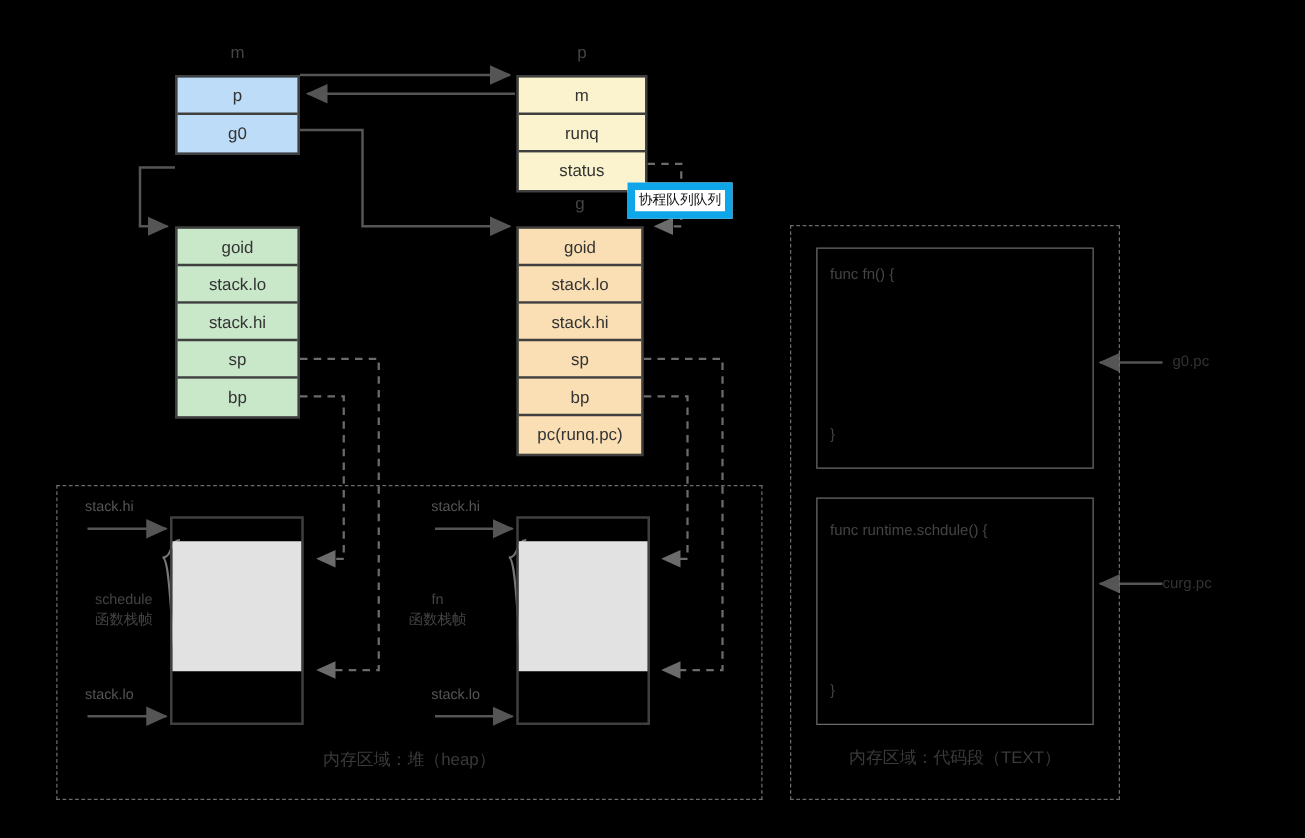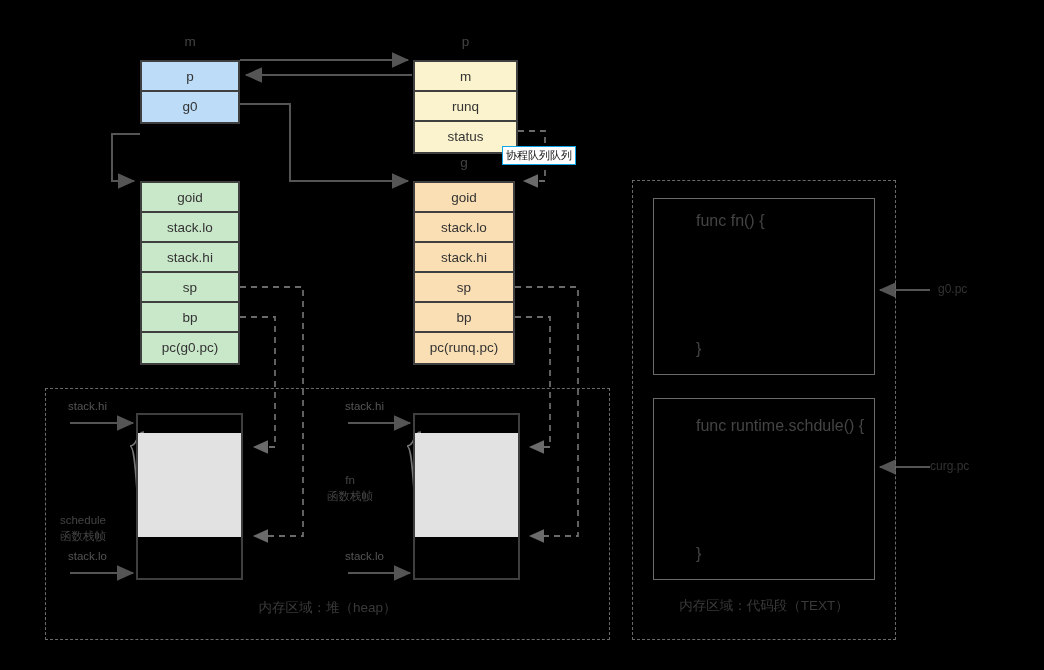--- a/index.html
+++ b/index.html
@@ -16,28 +16,28 @@
        border-bottom:2px solid #3f3f3f;box-sizing:border-box;}
   .row:last-child{border-bottom:none;}
 
   .title{position:absolute;font-size:13.5px;color:#444;text-align:center;}
 
   .blue  .row{background:#bcdcf7;}
   .yellow .row{background:#faf3cd;}
   .green .row{background:#c9e7c9;}
   .orange .row{background:#fbdfb4;}
 
-  .tooltip{position:absolute;background:#fff;border:1px solid #0ea5e9;color:#111;
+  .tooltip{position:absolute;background:#fff;border:6px solid #0ea5e9;color:#111;
            font-size:11px;line-height:15px;padding:1px 3px;white-space:nowrap;z-index:40;}
 
   .region{position:absolute;border:1.6px dashed #6b6b6b;box-sizing:border-box;}
   .region-label{position:absolute;font-size:13.5px;color:#3a3a3a;text-align:center;width:100%;}
 
   .codebox{position:absolute;border:1.6px solid #6b6b6b;box-sizing:border-box;background:transparent;}
-  .code-line{position:absolute;font-size:16px;color:#444;white-space:pre;margin-left:32px;}
+  .code-line{position:absolute;font-size:12px;color:#444;white-space:pre;}
 
   .stackbox{position:absolute;border:2px solid #3f3f3f;box-sizing:border-box;}
   .stackfill{position:absolute;background:#e2e2e2;}
 
   .lbl{position:absolute;font-size:11.5px;color:#555;white-space:nowrap;}
   .lbl-cn{position:absolute;font-size:11.5px;color:#444;white-space:nowrap;text-align:center;line-height:16px;}
   .lbl-r{position:absolute;font-size:12px;color:#333;white-space:nowrap;}
 </style>
 </head>
 <body>
@@ -102,21 +102,20 @@
   </div>
 
   <div class="tooltip" style="left:502px;top:146px;">协程队列队列</div>
 
   <div class="struct green" style="left:140px;top:181px;width:100px;">
     <div class="row">goid</div>
     <div class="row">stack.lo</div>
     <div class="row">stack.hi</div>
     <div class="row">sp</div>
     <div class="row">bp</div>
-    <div class="row">pc(g0.pc)</div>
   </div>
 
   <div class="title" style="left:413px;top:155px;width:102px;">
     <span>g</span>
   </div>
   <div class="struct orange" style="left:413px;top:181px;width:102px;">
     <div class="row">goid</div>
     <div class="row">stack.lo</div>
     <div class="row">stack.hi</div>
     <div class="row">sp</div>
@@ -125,21 +124,21 @@
   </div>
 
   <div class="region" style="left:45px;top:388px;width:565px;height:252px;border-style:dashed;">
     <div class="region-label" style="left:0;top:210px;">内存区域：堆（heap）</div>
   </div>
 
   <div class="stackbox" style="left:136px;top:413px;width:107px;height:167px;"></div>
   <div class="stackfill" style="left:138px;top:433px;width:103px;height:104px;"></div>
   <div class="lbl" style="left:68px;top:400px;">stack.hi</div>
   <div class="lbl" style="left:68px;top:550px;">stack.lo</div>
-  <div class="lbl-cn" style="left:42px;top:472px;width:82px;margin-top:40px;">
+  <div class="lbl-cn" style="left:58px;top:472px;width:82px;">
     <div>schedule</div>
     <div>函数栈帧</div>
   </div>
 
   <div class="stackbox" style="left:413px;top:413px;width:107px;height:167px;"></div>
   <div class="stackfill" style="left:415px;top:433px;width:103px;height:104px;"></div>
   <div class="lbl" style="left:345px;top:400px;">stack.hi</div>
   <div class="lbl" style="left:345px;top:550px;">stack.lo</div>
   <div class="lbl-cn" style="left:309px;top:472px;width:82px;">
     <div>fn</div>

